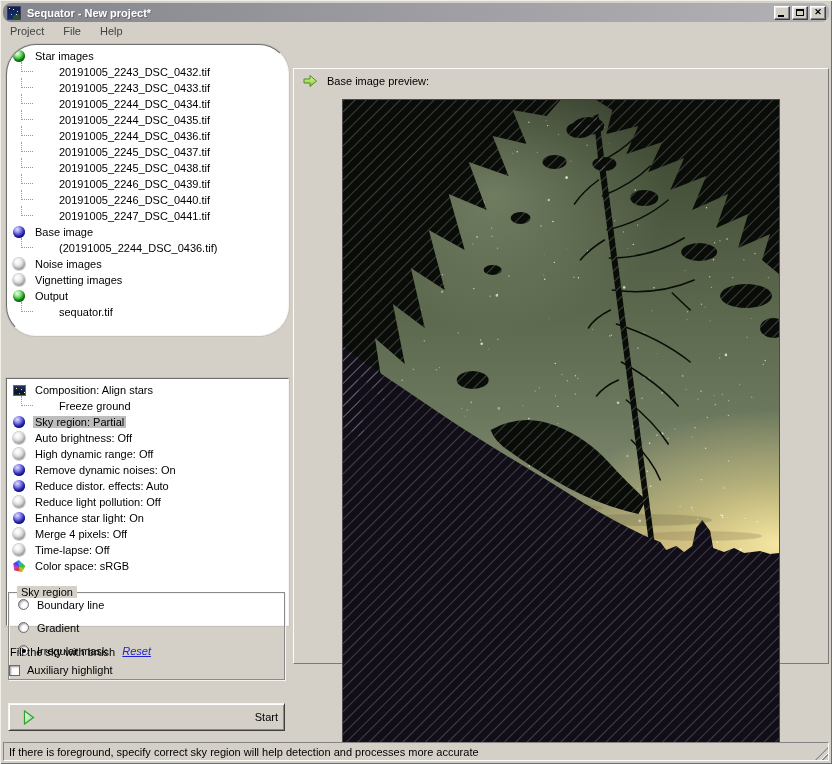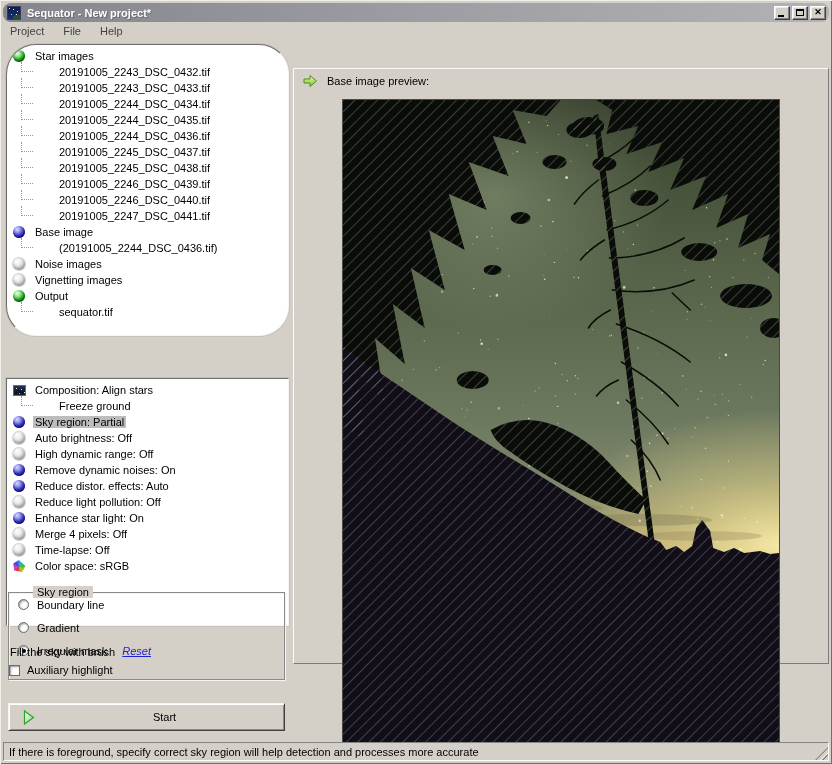--- a/index.html
+++ b/index.html
@@ -44,34 +44,34 @@
   .compicon{width:13px;height:11px;margin-right:7px;flex:none;position:relative;
     background:linear-gradient(180deg,#23335f,#0b1430 70%,#18281a);border:1px solid #6a6a6a;}
   .compicon::after{content:"";position:absolute;left:2px;top:2px;width:1px;height:1px;background:#ffe98a;
     box-shadow:5px 1px 0 #cfe0ff,8px 4px 0 #fff,3px 5px 0 #9ab0ff;}
   .gamuticon{width:13px;height:12px;margin-right:7px;flex:none;
     background:conic-gradient(from 200deg at 45% 55%, #e03030, #d040d0, #4040e0, #30b0e0, #30c030, #c6c620, #e03030);
     clip-path:polygon(45% 0%, 95% 50%, 70% 100%, 10% 88%, 2% 30%);}
   
   .groupbox{position:absolute;left:8px;top:592px;width:277px;height:88px;
     border:1px solid #8a8a8a;box-shadow:inset 1px 1px 0 #f4f3ee, 1px 1px 0 #f4f3ee;}
-  .grouptitle{position:absolute;top:-7px;left:24px;background:#d4d0c8;padding:0 4px;}
+  .grouptitle{position:absolute;top:-7px;left:8px;background:#d4d0c8;padding:0 4px;}
   .radiorow{display:flex;align-items:center;height:23px;padding-left:9px;white-space:nowrap;cursor:default;}
   .radio{width:11px;height:11px;border-radius:50%;background:#fff;border:1px solid #6a6a6a;
     box-shadow:inset 1px 1px 2px #9a9a9a, inset -1px -1px 0 #f5f5f5;margin-right:8px;position:relative;flex:none;}
   .radio.on::after{content:"";position:absolute;left:2.5px;top:2.5px;width:4px;height:4px;border-radius:50%;background:#000;}
   .resetlink{margin-left:15px;color:#2222cc;font-style:italic;text-decoration:underline;cursor:pointer;}
   .checkrow{display:flex;align-items:flex-end;height:16px;margin-top:-2px;cursor:default;}
   .checkbox{width:11px;height:11px;background:#fff;border:1px solid #6a6a6a;
     box-shadow:inset 1px 1px 2px #9a9a9a;margin-right:7px;flex:none;}
   .brushhint{position:absolute;left:6px;top:644px;width:281px;height:17px;padding:2px 0 0 4px;}
   .startbtn{position:absolute;left:8px;top:703px;width:277px;height:28px;background:#d4d0c8;
     border:1px solid;border-color:#f6f5f0 #404040 #404040 #f6f5f0;
     box-shadow:inset 1px 1px 0 #fff, inset -1px -1px 0 #8a8a8a;
-    display:flex;align-items:center;justify-content:center;font:inherit;cursor:default;padding-left:42px;}
+    display:flex;align-items:center;justify-content:flex-end;font:inherit;cursor:default;padding-left:42px;}
   .play{position:absolute;left:14px;top:6px;}
   
   .rightpanel{position:absolute;left:293px;top:44px;width:536px;height:596px;background:#d4d0c8;
     border:1px solid;border-color:#fbfbfb #7a7a7a #7a7a7a #fbfbfb;margin-top:24px;}
   .previewheader{display:flex;align-items:center;height:24px;padding-left:9px;gap:9px;}
   .photo{position:absolute;left:48px;top:30px;width:438px;height:657px;border:1px solid #4a4a4a;background:#000;cursor:crosshair;}
   .photo svg{display:block;width:100%;height:100%;}
   
   .statusbar{position:absolute;left:3px;right:3px;bottom:3px;height:19px;background:#d4d0c8;
     border:1px solid;border-color:#848484 #fdfdfd #fdfdfd #848484;display:flex;align-items:center;

